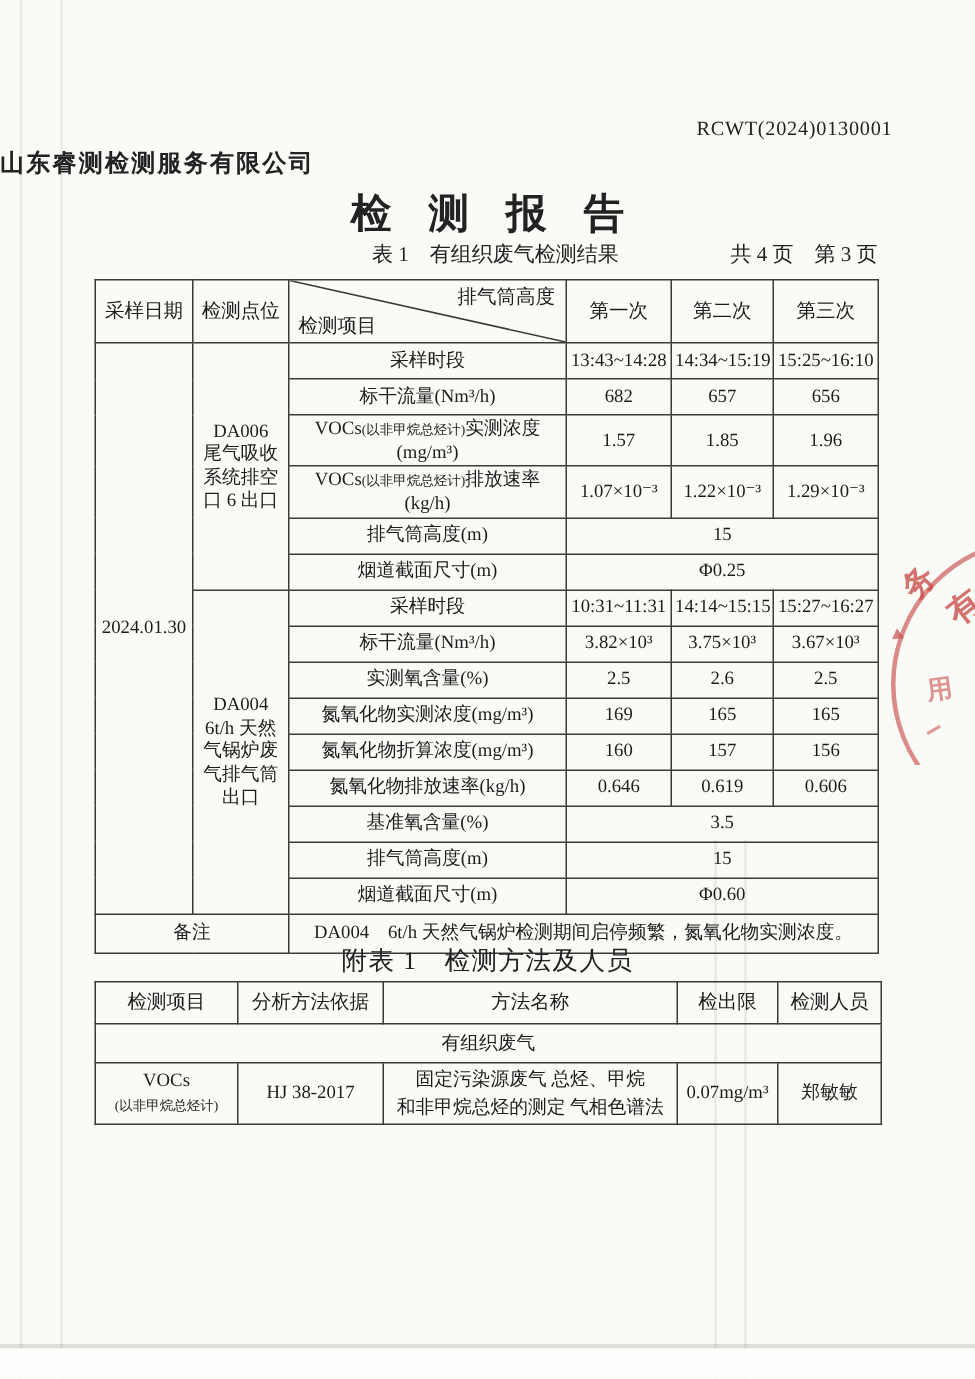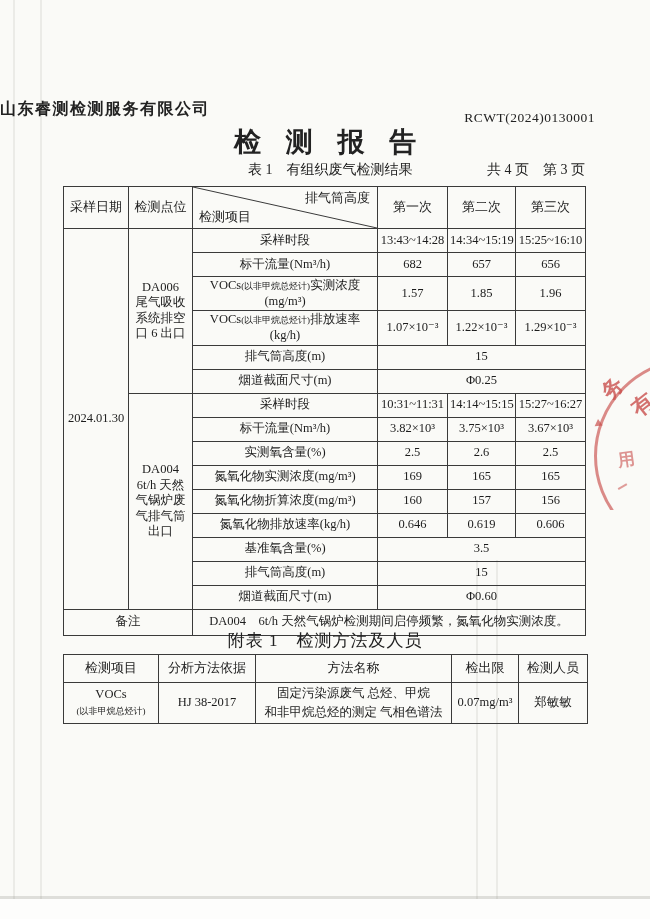--- a/index.html
+++ b/index.html
@@ -11,21 +11,21 @@
   }
   
   .vline{position:absolute;top:0;bottom:0;width:2px;background:rgba(190,190,185,.25);}
   .vline.l1{left:13px;}
   .vline.l2{left:40px;}
   .vline.r1{left:476px;top:560px;}
   .vline.r2{left:496px;top:560px;}
   .bottom-shadow{position:absolute;left:0;right:0;top:896px;height:3px;background:rgba(150,150,145,.28);}
   .bottom-white{position:absolute;left:0;right:0;top:899px;height:20px;background:#fdfdfc;}
 
-  .report-no{position:absolute;top:78px;right:55px;font-size:13.5px;letter-spacing:.5px;margin-top:32px;}
+  .report-no{position:absolute;top:78px;right:55px;font-size:13.5px;letter-spacing:.5px;}
   .company{position:absolute;top:99px;left:0;width:100%;text-align:left;
            font-size:16px;font-weight:700;letter-spacing:1.5px;}
   .title{position:absolute;top:124px;left:0;width:100%;text-align:center;
          font-size:27px;font-weight:700;letter-spacing:9px;text-indent:9px;}
   .caption-row{position:absolute;top:161px;left:63px;width:524px;font-size:14px;}
   .caption-row .cap{position:absolute;left:185px;}
   .caption-row .pag{position:absolute;right:2px;}
 
   table{border-collapse:collapse;table-layout:fixed;}
   td{border:1px solid #3a3a3a;text-align:center;vertical-align:middle;
@@ -209,20 +209,23 @@
       <col style="width:69px">
     </colgroup>
   <tbody>
       <tr style="height:28px">
     <td class="hdr">检测项目</td>
     <td class="hdr">分析方法依据</td>
     <td class="hdr">方法名称</td>
     <td class="hdr">检出限</td>
     <td class="hdr">检测人员</td>
   </tr>
+  <tr style="height:26px">
+    <td colspan="5">有组织废气</td>
+  </tr>
   <tr style="height:40px">
     <td><span>VOCs</span><br><span class="small">(以非甲烷总烃计)</span></td>
     <td>HJ 38-2017</td>
     <td class="pre method">固定污染源废气 总烃、甲烷
 和非甲烷总烃的测定 气相色谱法</td>
     <td>0.07mg/m³</td>
     <td class="pre">郑敏敏</td>
   </tr>
 </tbody>
   </table>

